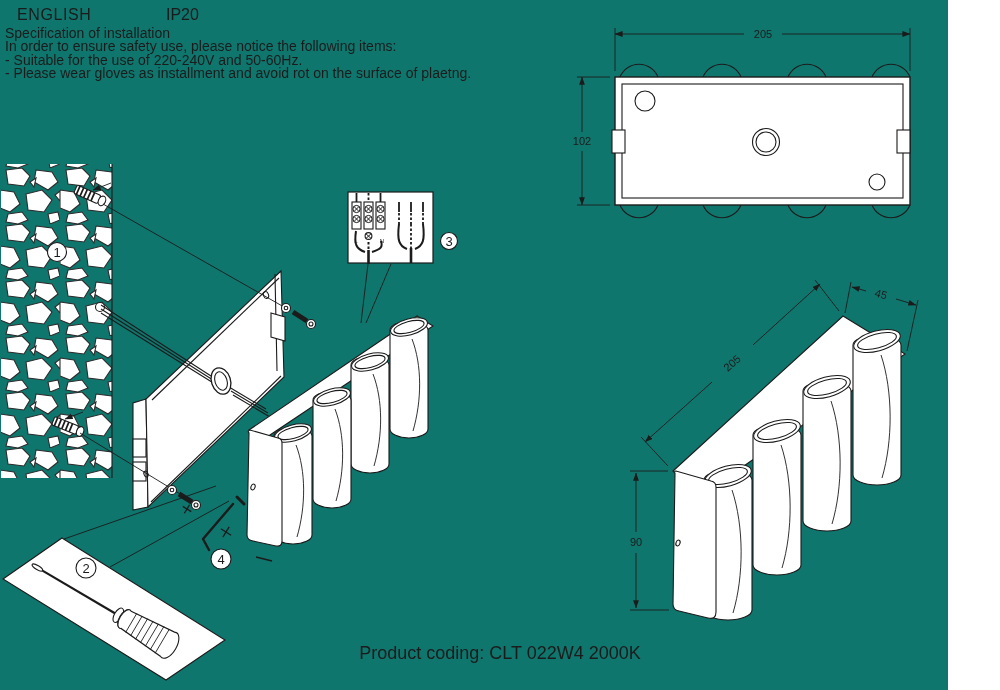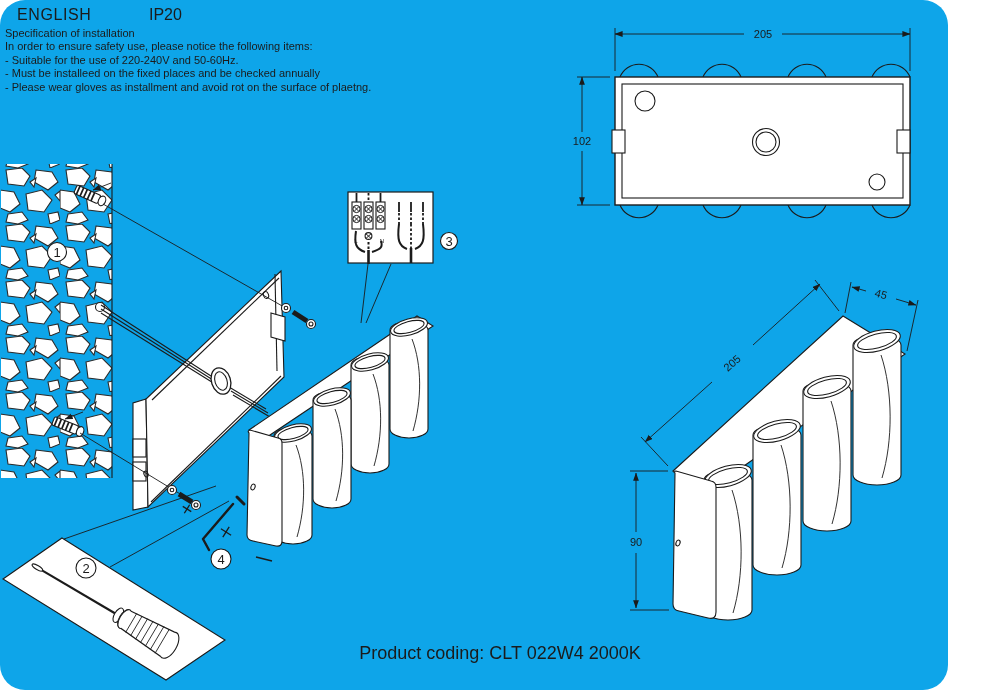--- a/index.html
+++ b/index.html
@@ -1,41 +1,40 @@
 <!DOCTYPE html>
 <html><head>
 <meta charset="utf-8">
 <style>
   html,body{margin:0;padding:0;background:#fff;}
-  .canvas{position:relative;width:948px;height:690px;background:#0ea5e9;overflow:hidden;
-          font-family:"Liberation Sans",sans-serif;color:#1b1b1b;border-radius:25px;}
+  .canvas{position:relative;width:948px;height:690px;background:#0f766e;overflow:hidden;
+          font-family:"Liberation Sans",sans-serif;color:#1b1b1b;}
   .hdr-lang{position:absolute;left:17px;top:6px;font-size:16px;letter-spacing:.6px;}
-  .hdr-ip{position:absolute;left:149px;top:6px;font-size:16px;}
-  .spec{position:absolute;left:5px;top:27px;font-size:11px;line-height:13.4px;}
+  .hdr-ip{position:absolute;left:166px;top:6px;font-size:16px;}
+  .spec{position:absolute;left:5px;top:27px;font-size:14px;line-height:13.4px;}
   .spec div{white-space:nowrap;}
   .footer{position:absolute;left:0;top:643px;width:1000px;text-align:center;font-size:18px;}
   svg.art{position:absolute;left:0;top:0;}
   svg text{font-family:"Liberation Sans",sans-serif;fill:#1b1b1b;}
   .dimtxt{font-size:11px;}
   .steptxt{font-size:13px;}
   .termtxt{font-size:6px;}
 </style>
 </head>
 <body>
 
 <div class="canvas">
 
   <div class="hdr-lang">ENGLISH</div>
   <div class="hdr-ip">IP20</div>
 
   <div class="spec">
     <div>Specification of installation</div>
     <div>In order to ensure safety use, please notice the following items:</div>
     <div>- Suitable for the use of 220-240V and 50-60Hz.</div>
-    <div>- Must be installeed on the fixed places and be checked annually</div>
     <div>- Please wear gloves as installment and avoid rot on the surface of plaetng.</div>
   </div>
 
   <svg class="art" width="1000" height="690" viewBox="0 0 1000 690">
     <defs>
       <marker id="ah" markerWidth="9" markerHeight="7" refX="8.5" refY="3.2" orient="auto-start-reverse">
         <path d="M0,0 L9,3.2 L0,6.4 Z" fill="#1b1b1b"></path>
       </marker>
       <pattern id="stones" width="60" height="56" patternUnits="userSpaceOnUse">
         <g fill="#ffffff" stroke="#2a2a2a" stroke-width="1.1">

